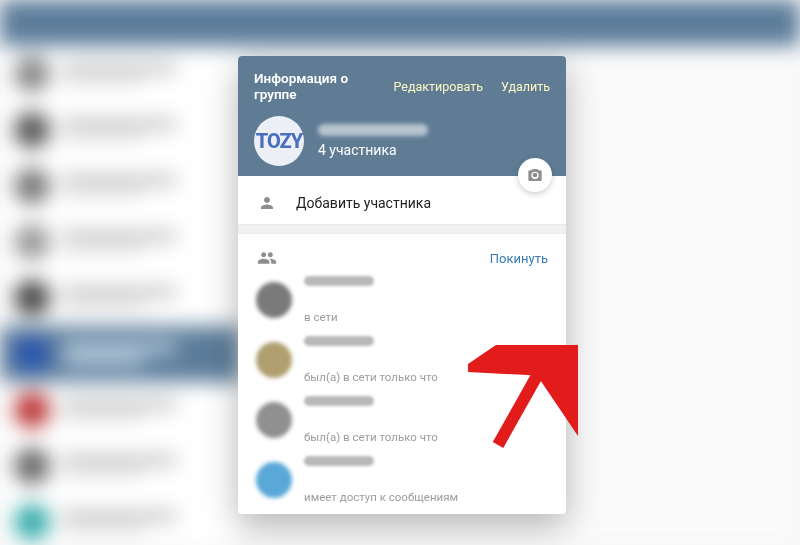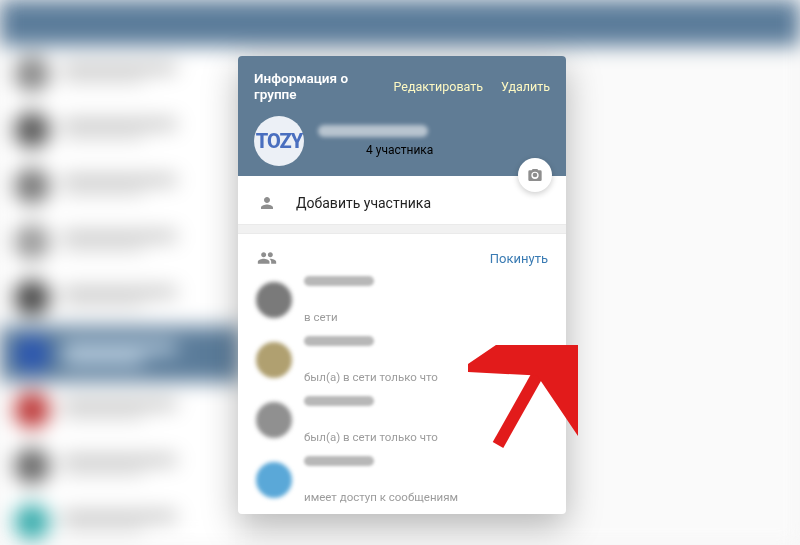--- a/index.html
+++ b/index.html
@@ -43,21 +43,21 @@
   .mtitle { font-weight: 600; font-size: 13.5px; }
   .mhlinks { display: flex; gap: 18px; font-size: 12.5px; }
   .mhlinks span { cursor: pointer; color: #fef9c3; }
   .gprow { display: flex; align-items: center; gap: 14px; }
   .gpavatar {
     width: 50px; height: 50px; border-radius: 50%;
     background: #ecf0f6; display: flex; align-items: center; justify-content: center;
     color: #4a6fbf; font-weight: 800; font-size: 20px; letter-spacing: -1px;
   }
   .gpname { height: 12px; background: rgba(255,255,255,0.55); width: 110px; border-radius: 6px; margin-bottom: 6px; filter: blur(2px); }
-  .gpsub { font-size: 12px; color: #000000; margin-left: 48px; }
+  .gpsub { font-size: 14px; color: #ffffff; }
   .cambtn {
     position: absolute; right: 14px; bottom: -16px;
     width: 34px; height: 34px; border-radius: 50%;
     background: #ffffff; box-shadow: 0 2px 6px rgba(0,0,0,0.2);
     display: flex; align-items: center; justify-content: center;
   }
 
   .mlist { padding-top: 6px; }
   .mrow {
     display: flex; align-items: center; gap: 18px;

